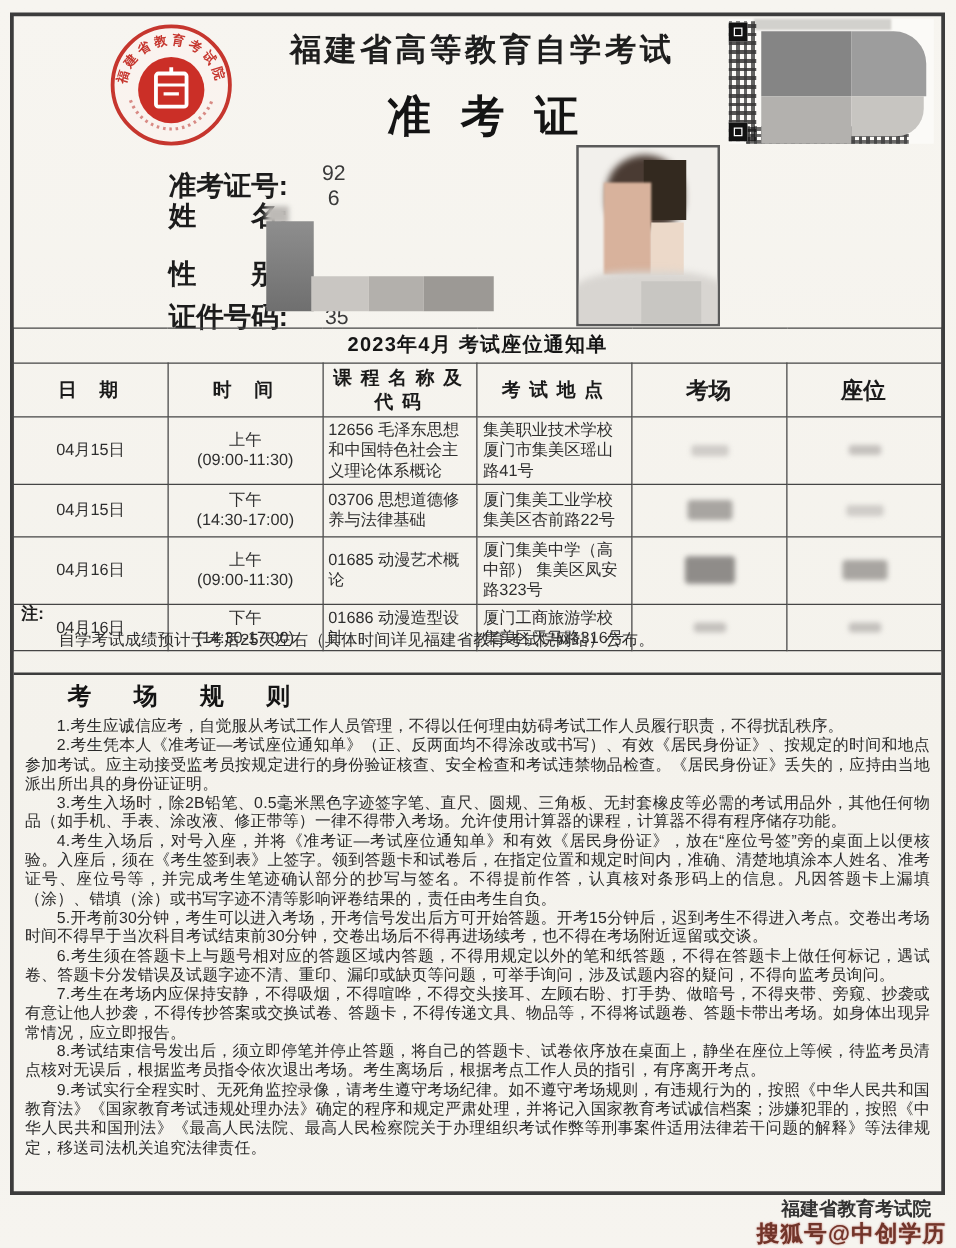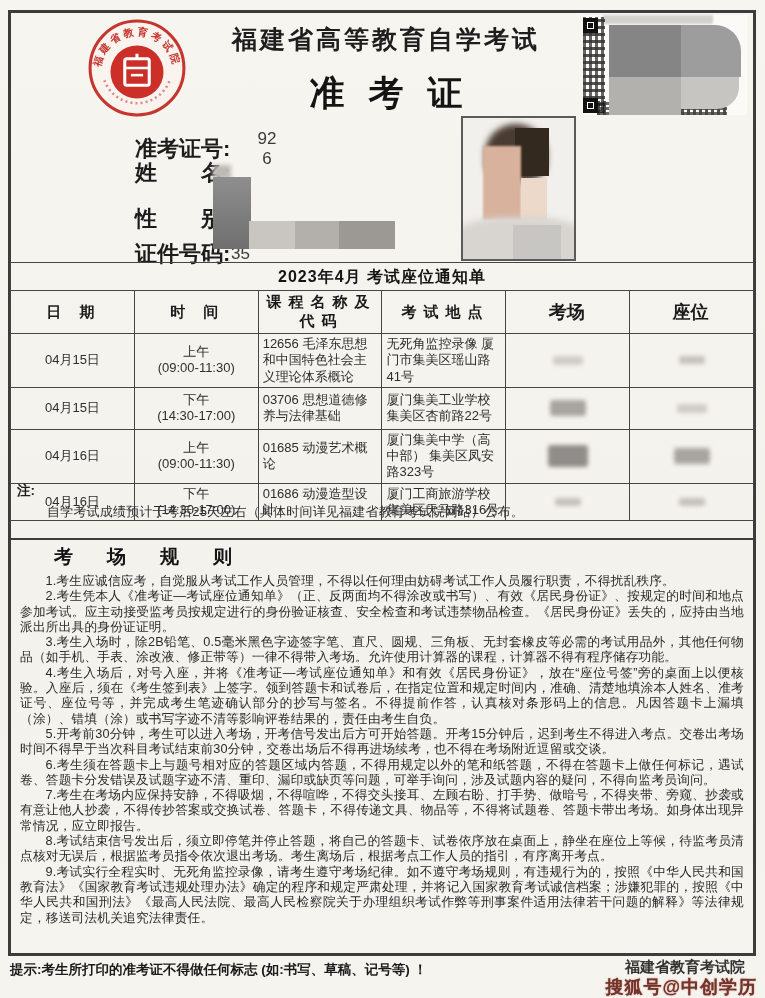--- a/index.html
+++ b/index.html
@@ -50,21 +50,21 @@
   .qm-c { left:26px; top:62px; width:72px; height:38px; background:#b3b1ae; }
   .qm-d { left:98px; top:62px; width:58px; height:32px; background:#c7c5c1; border-bottom-right-radius:22px; }
   .qr-fainttext { position:absolute; left:20px; top:0px; width:110px; height:9px; background:#c9c7c3; filter:blur(1px); opacity:.8; }
 
   
   .info { position:absolute; left:0; top:102px; width:100%; height:147px; }
   .info-row { position:absolute; left:124px; height:24px; display:flex; align-items:center; }
   .info-label { font-size:22px; font-weight:bold; color:#1c1c1c; width:86px; white-space:pre; }
   .info-value { font-size:17px; color:#3a3a3a; margin-left:10px; display:flex; align-items:center;flex-direction:column; }
   .gap70 { display:inline-block; width:72px; }
-  .r0 { top:22px; } .r1 { top:46px; } .r2 { top:92px; } .r3 { top:127px; }
+  .r0 { top:22px; } .r1 { top:46px; } .r2 { top:92px; } .r3 { top:127px;gap:29px; }
 
   .redact { position:absolute; filter:blur(.5px); }
   .rd-dark { left:202px; top:62px; width:38px; height:72px; background:linear-gradient(180deg,#8e8e8e,#6f6f6f); }
   .rd-id1 { left:238px; top:106px; width:46px; height:28px; background:#c9c6c2; }
   .rd-id2 { left:284px; top:106px; width:44px; height:28px; background:#b3b0ac; }
   .rd-id3 { left:328px; top:106px; width:56px; height:28px; background:#9c9995; }
   .rd-name { left:202px; top:50px; width:18px; height:14px; background:#bdbab6; filter:blur(2px); }
 
   
   .photo { position:absolute; left:450px; top:103px; width:115px; height:145px;
@@ -203,21 +203,21 @@
           <th class="c-room no-ls">考场</th>
           <th class="c-seat no-ls">座位</th>
         </tr>
         <tr class="r-1">
           <td class="c-date">04月15日</td>
           <td class="c-time">
             <div>上午</div>
             <div>(09:00-11:30)</div>
           </td>
           <td class="c-course">12656 毛泽东思想和中国特色社会主义理论体系概论</td>
-          <td class="c-venue">无死角监控录像 厦门市集美区瑶山路41号</td>
+          <td class="c-venue">集美职业技术学校 厦门市集美区瑶山路41号</td>
           <td class="c-room">
                 <div class="smudge sm-light"></div>
               </td>
           <td class="c-seat">
                 <div class="smudge sm-faint"></div>
               </td>
         </tr>
         <tr class="r-2">
           <td class="c-date">04月15日</td>
           <td class="c-time">
@@ -279,16 +279,15 @@
       <p>3.考生入场时，除2B铅笔、0.5毫米黑色字迹签字笔、直尺、圆规、三角板、无封套橡皮等必需的考试用品外，其他任何物品（如手机、手表、涂改液、修正带等）一律不得带入考场。允许使用计算器的课程，计算器不得有程序储存功能。</p>
       <p>4.考生入场后，对号入座，并将《准考证—考试座位通知单》和有效《居民身份证》，放在“座位号签”旁的桌面上以便核验。入座后，须在《考生签到表》上签字。领到答题卡和试卷后，在指定位置和规定时间内，准确、清楚地填涂本人姓名、准考证号、座位号等，并完成考生笔迹确认部分的抄写与签名。不得提前作答，认真核对条形码上的信息。凡因答题卡上漏填（涂）、错填（涂）或书写字迹不清等影响评卷结果的，责任由考生自负。</p>
       <p>5.开考前30分钟，考生可以进入考场，开考信号发出后方可开始答题。开考15分钟后，迟到考生不得进入考点。交卷出考场时间不得早于当次科目考试结束前30分钟，交卷出场后不得再进场续考，也不得在考场附近逗留或交谈。</p>
       <p>6.考生须在答题卡上与题号相对应的答题区域内答题，不得用规定以外的笔和纸答题，不得在答题卡上做任何标记，遇试卷、答题卡分发错误及试题字迹不清、重印、漏印或缺页等问题，可举手询问，涉及试题内容的疑问，不得向监考员询问。</p>
       <p>7.考生在考场内应保持安静，不得吸烟，不得喧哗，不得交头接耳、左顾右盼、打手势、做暗号，不得夹带、旁窥、抄袭或有意让他人抄袭，不得传抄答案或交换试卷、答题卡，不得传递文具、物品等，不得将试题卷、答题卡带出考场。如身体出现异常情况，应立即报告。</p>
       <p>8.考试结束信号发出后，须立即停笔并停止答题，将自己的答题卡、试卷依序放在桌面上，静坐在座位上等候，待监考员清点核对无误后，根据监考员指令依次退出考场。考生离场后，根据考点工作人员的指引，有序离开考点。</p>
       <p>9.考试实行全程实时、无死角监控录像，请考生遵守考场纪律。如不遵守考场规则，有违规行为的，按照《中华人民共和国教育法》《国家教育考试违规处理办法》确定的程序和规定严肃处理，并将记入国家教育考试诚信档案；涉嫌犯罪的，按照《中华人民共和国刑法》《最高人民法院、最高人民检察院关于办理组织考试作弊等刑事案件适用法律若干问题的解释》等法律规定，移送司法机关追究法律责任。</p>
     </div>
   </div>
 
-  <div class="footer-hint">提示:考生所打印的准考证不得做任何标志 (如:书写、草稿、记号等) ！</div>
   <div class="footer-org">福建省教育考试院</div>
   <div class="watermark">搜狐号@中创学历</div>
 </div>
 
 </body></html>

